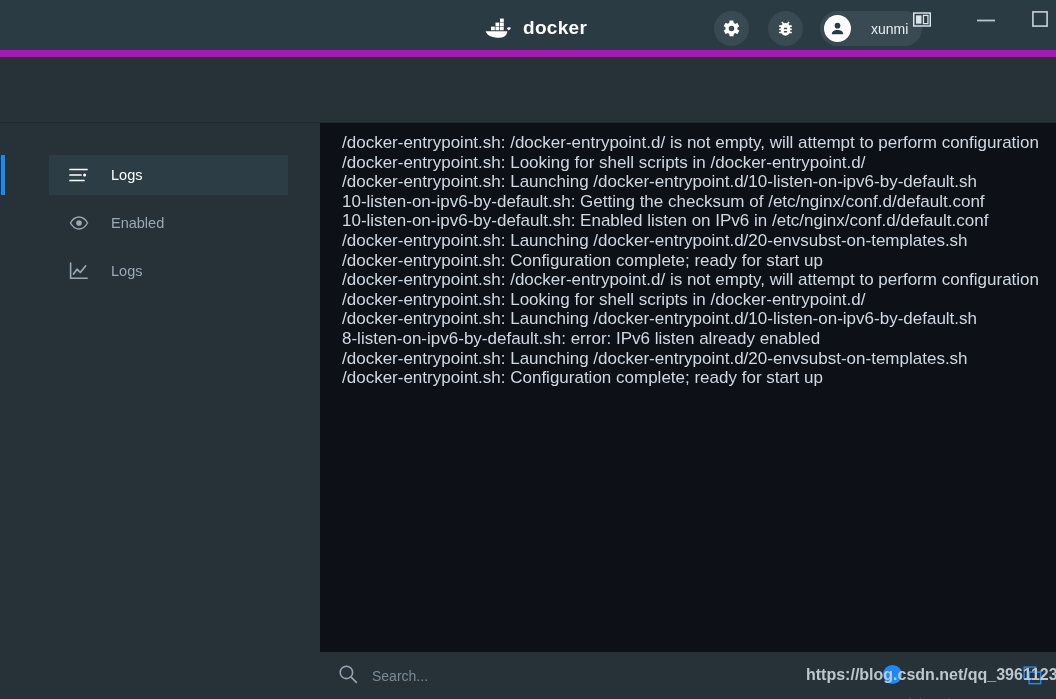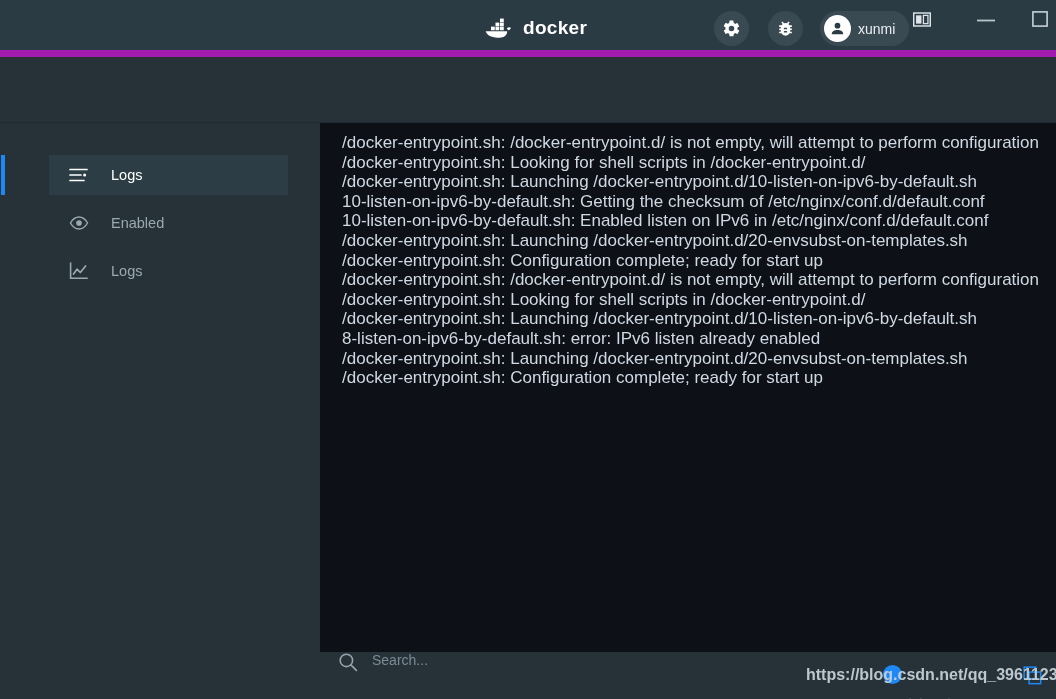--- a/index.html
+++ b/index.html
@@ -28,21 +28,21 @@
   .icon-btn-circle {
     position: absolute; top: 11px; width: 35px; height: 35px; border-radius: 50%;
     background: #3a4a53; display: flex; align-items: center; justify-content: center;
     cursor: pointer;
   }
   #gear-btn { left: 714px; }
   #bug-btn  { left: 768px; }
   .user-pill {
     position: absolute; left: 820px; top: 11px; height: 35px;
     background: #3a4a53; border-radius: 18px;
-    display: flex; align-items: center; padding: 0 14px 0 4px; gap: 7px; cursor: pointer;
+    display: flex; align-items: center; padding: 0 14px 0 4px; gap: 20px; cursor: pointer;
   }
   .user-avatar {
     width: 27px; height: 27px; border-radius: 50%; background: #ffffff;
     display: flex; align-items: center; justify-content: center;
   }
   .user-name { color: #e8edf0; font-size: 14px; }
   .win-row { position: absolute; top: 12px; display:flex; align-items:center; }
   #btn-snap { left: 913px; }
   #btn-min  { left: 972px; }
   #btn-max  { left: 1018px; }
@@ -93,21 +93,21 @@
     background: #0d1117; overflow: hidden; padding: 10px 0 0 22px;
   }
   .log-line {
     color: #cfd8e3; font-family: Liberation Sans, sans-serif;
     font-size: 17px; line-height: 19.6px; white-space: pre;
   }
 
   
   .searchbar {
     position: absolute; left: 320px; top: 652px; width: 736px; height: 47px;
-    background: #263238; display: flex; align-items: flex-start; padding-left: 18px;
+    background: #263238; display: flex; align-items: center; padding-left: 18px;
   }
   .search-input {
     background: transparent; border: none; outline: none;
     color: #c3ced6; font-size: 14px; margin-left: 14px;
     font-family: "Liberation Sans", sans-serif; width: 420px;
   }
   .search-input::placeholder { color: #7d8b95; }
   .copy-btn { position: absolute; right: 14px; top: 14px; cursor: pointer; }
   .scroll-dot {
     position: absolute; left: 563px; top: 13px;

